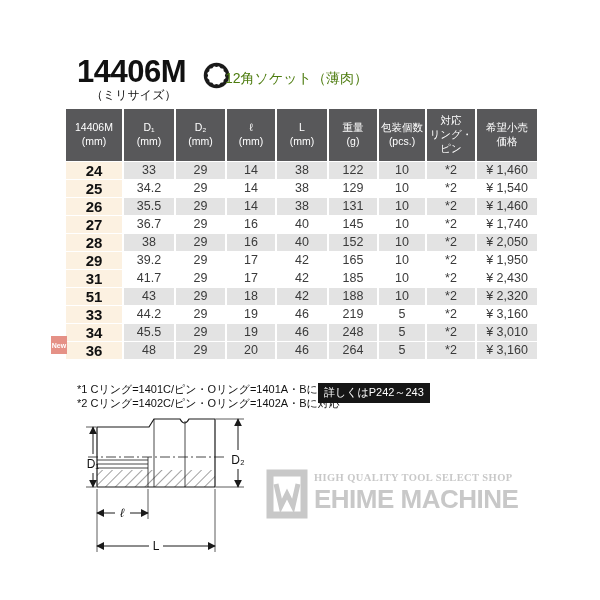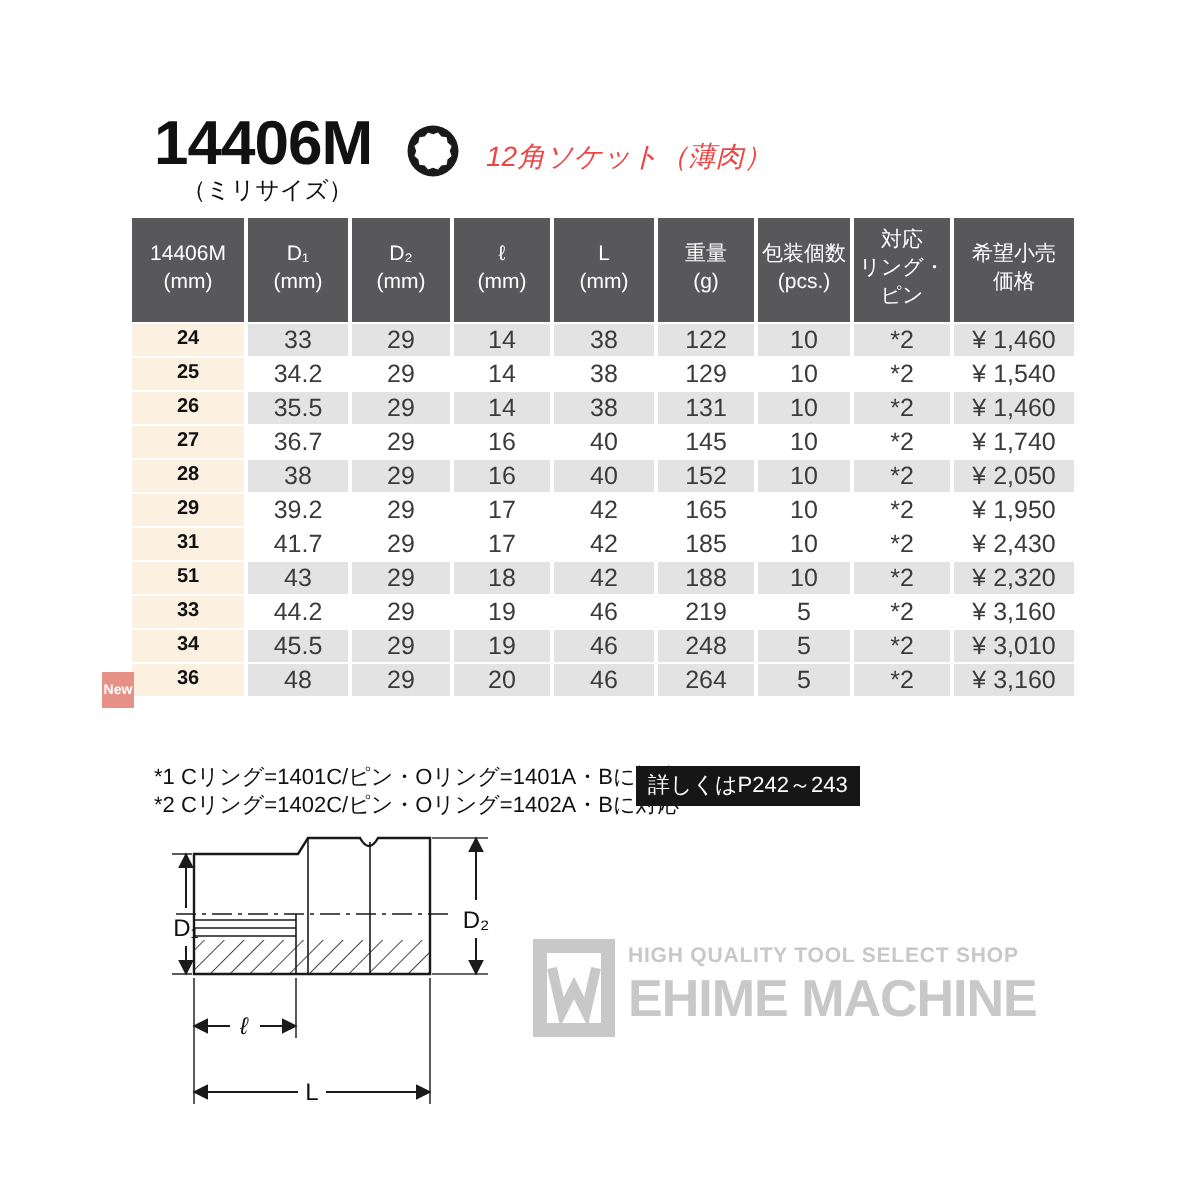--- a/index.html
+++ b/index.html
@@ -8,41 +8,41 @@
     font-family:"Liberation Sans","DejaVu Sans",sans-serif;
     position:relative;overflow:hidden;color:#111;
   }
   #page{position:absolute;inset:0;background:#fff;padding-left:24px;}
 
   
   .title-block{position:absolute;left:77px;top:56px;}
   .model-no{font-size:31px;font-weight:bold;line-height:1;letter-spacing:-0.5px;color:#111;margin:0;}
   .size-note{font-size:12px;font-weight:normal;line-height:1;margin-top:2px;padding-left:14px;color:#111;}
   .socket-icon-wrap{position:absolute;left:202px;top:61px;width:29px;height:29px;}
-  .subtitle{position:absolute;left:243px;top:70px;font-size:14px;color:#ef4444;font-style:italic;}
+  .subtitle{position:absolute;left:225px;top:70px;font-size:14px;color:#4d7c0f;}
 
   
   table.spec{
     position:absolute;left:64px;top:108px;
     border-collapse:separate;border-spacing:2px 1px;table-layout:fixed;
   }
   table.spec th{
     background:var(--header-bg,#58585a);color:#fff;font-weight:normal;
     font-size:10.5px;padding:4px 0 5px;vertical-align:middle;
   }
   table.spec th .h-top,
   table.spec th .h-bot{display:block;line-height:1.35;}
   table.spec td{
     text-align:center;font-size:12.5px;color:#3a3a3a;height:16px;
     padding:0;background:#fff;white-space:nowrap;overflow:hidden;
   }
   table.spec tr.stripe td{background:var(--stripe-bg,#e3e3e3);}
   table.spec td.col-size{
     background:var(--first-col-bg,#fcf1e1)!important;
-    font-weight:bold;color:#111;font-size:10px;
+    font-weight:bold;color:#111;font-size:15px;
   }
 
   
   .new-badge{
     position:absolute;left:51px;top:336px;width:16px;height:18px;
     background:var(--new-badge-bg,#e59186);color:#fff;font-size:7px;font-weight:bold;
     display:flex;align-items:center;justify-content:center;letter-spacing:0;
   }
 
   
@@ -55,21 +55,21 @@
   
   .drawing{position:absolute;left:50px;top:413px;}
   .drawing text{font-family:"Liberation Sans","DejaVu Sans",sans-serif;font-size:12px;fill:#111;}
 
   
   .watermark{
     position:absolute;left:266px;top:468px;width:334px;
     display:flex;align-items:flex-start;gap:6px;color:var(--watermark,#c8c8c8);
   }
   .wm-text{display:flex;flex-direction:column;}
-  .wm-tagline{font-size:10.5px;font-weight:bold;letter-spacing:0.4px;line-height:1;margin-top:5px;white-space:nowrap;}
+  .wm-tagline{font-size:10.5px;font-weight:bold;letter-spacing:0.4px;line-height:1;margin-top:5px;white-space:nowrap;font-family:Liberation Serif, serif;}
   .wm-brand{font-size:26px;font-weight:bold;line-height:1;letter-spacing:-0.5px;white-space:nowrap;margin-top:2px;}
 </style>
 </head>
 <body>
 
 <div id="page">
 
   <div class="title-block">
     <div class="model-no">14406M</div>
     <div class="size-note">（ミリサイズ）</div>

